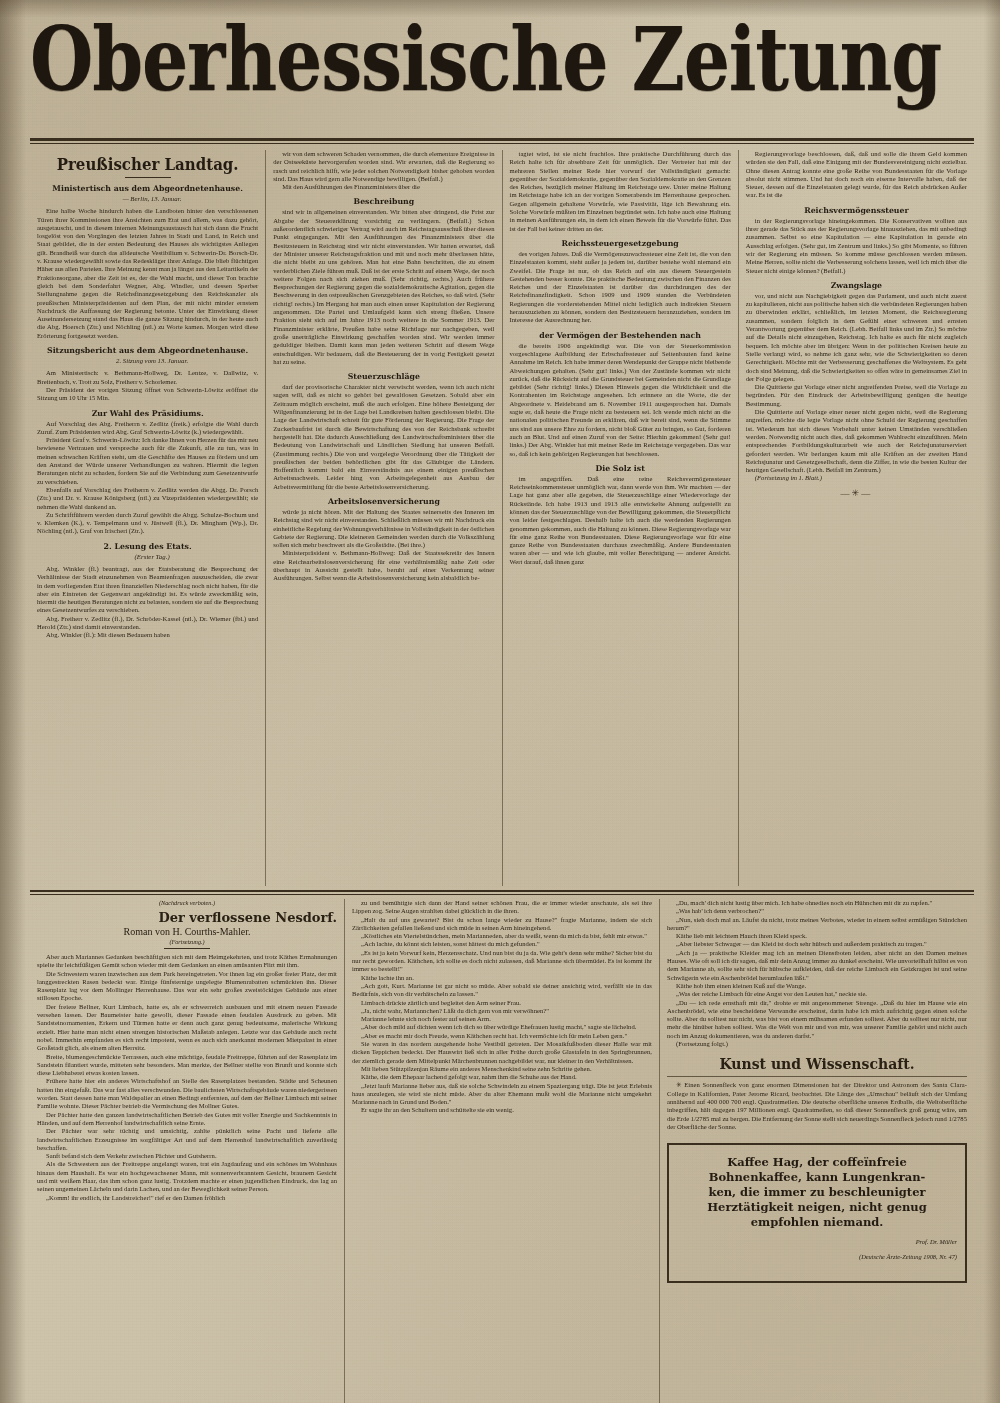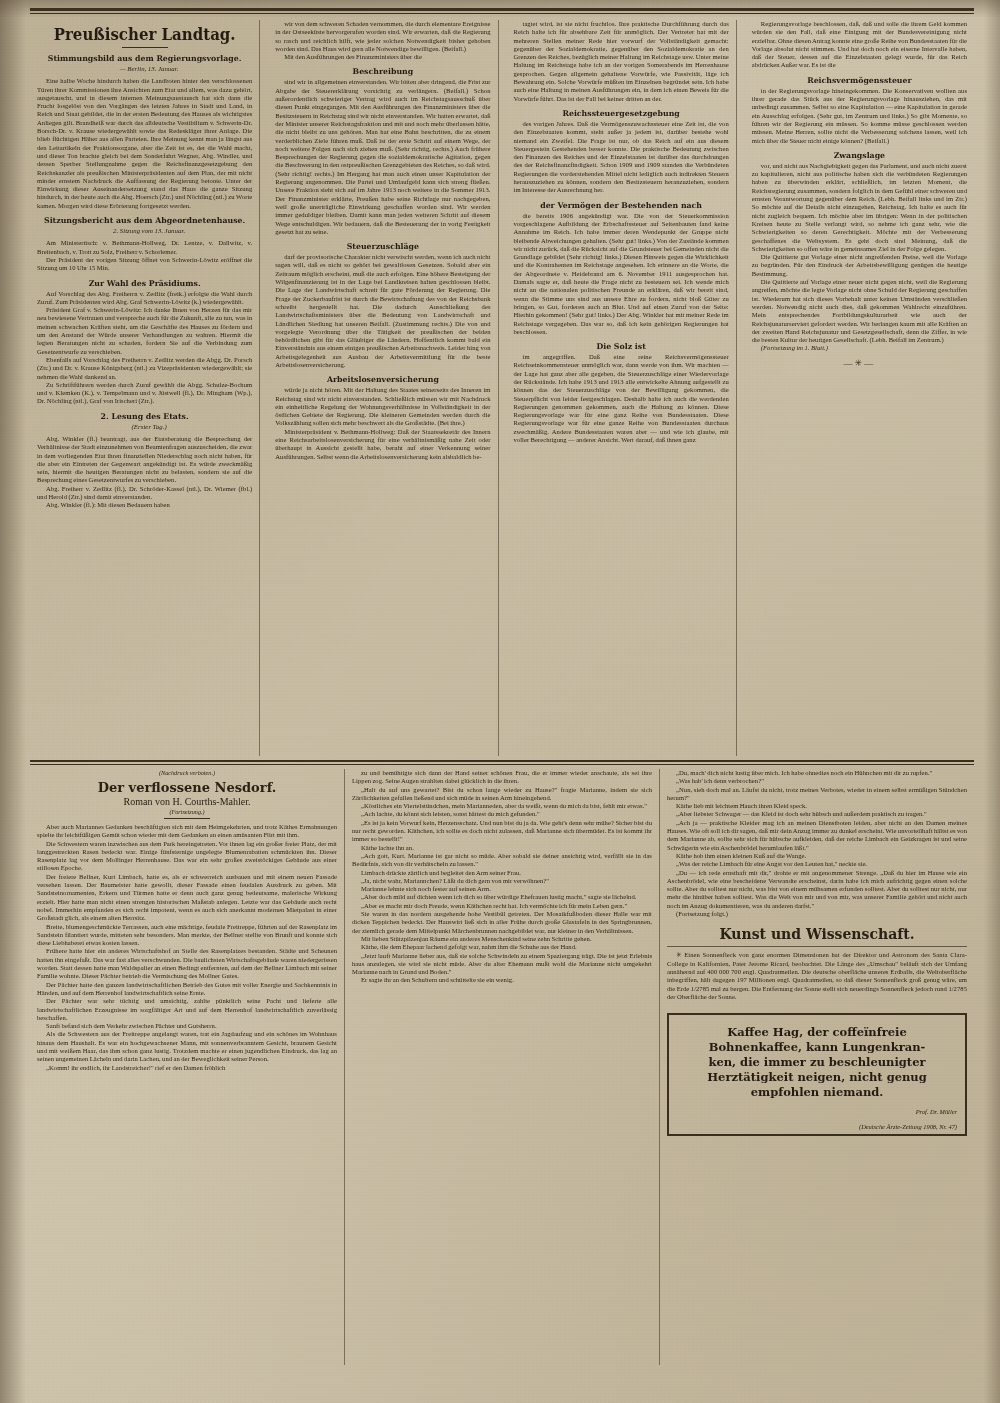--- a/index.html
+++ b/index.html
@@ -107,21 +107,21 @@
     border-top: 3px solid #3a2e1e;
   }
   .rule-thin {
     margin: 2px 26px 0 30px;
     border-top: 1px solid #3a2e1e;
   }
 
   
   .upper {
     display: flex;
-    gap: 8px;
+    gap: 0;
     padding: 6px 26px 0 30px;
     height: 742px;
     box-sizing: border-box;
   }
   .col {
     flex: 1 1 0;
     padding: 0 7px;
     box-sizing: border-box;
     overflow: hidden;
     border-right: 1px solid rgba(60,48,30,0.55);
@@ -188,21 +188,21 @@
     height: 600px;
     box-sizing: border-box;
   }
   .lower .col { border-right: 1px solid rgba(60,48,30,0.55); }
   .lower .col:last-child { border-right: none; }
 
   .feuilleton-head {
     font-family: "DejaVu Serif", serif;
     font-weight: bold;
     font-size: 13px;
-    text-align: center;
+    text-align: right;
     margin: 4px 0 1px 0;
   }
   .feuilleton-sub {
     font-size: 10px;
     text-align: center;
     margin: 1px 0 1px 0;
   }
   .feuilleton-note {
     font-size: 6.2px;
     text-align: center;
@@ -212,21 +212,21 @@
   .sci-head {
     font-family: "DejaVu Serif", serif;
     font-weight: bold;
     font-size: 14px;
     text-align: center;
     margin: 8px 0 4px 0;
   }
   .ad-box {
     border: 2px solid #3a2e1e;
     margin-top: 12px;
-    padding: 10px 8px 4px 8px;
+    padding: 10px 8px 21px 8px;
     text-align: center;
   }
   .ad-line {
     font-family: "DejaVu Serif", serif;
     font-weight: bold;
     font-size: 11.5px;
     line-height: 15px;
     color: #241c12;
   }
   .ad-source {
@@ -247,29 +247,37 @@
     text-align: right;
     font-style: italic;
     margin-top: 5px;
   }
 </style>
 </head>
 <body>
 
 <div class="page">
 
+  <div class="masthead">
+    <div class="paper-title">Oberhessische Zeitung</div>
+    <div class="masthead-right">
+      <div class="sheet-label">Zweites Blatt</div>
+      <div class="issue-no">Nr. 11</div>
+      <div class="issue-date">Mittwoch, 14. Januar</div>
+    </div>
+  </div>
   <div class="rule-thick"></div>
   <div class="rule-thin"></div>
 
   <div class="upper">
 
     <div class="col">
       <h2>Preußischer Landtag.</h2>
       <div class="hr-short"></div>
-      <h4>Stimmungsbild aus dem Regierungsvorlage.</h4>
+      <h4>Ministertisch aus dem Abgeordnetenhause.</h4>
       <p class="body dateline">— Berlin, 13. Januar.</p>
       <p class="body">Eine halbe Woche hindurch haben die Landboten hinter den verschlossenen Türen ihrer Kommissionen ihre Ansichten zum Etat und allem, was dazu gehört, ausgetauscht, und in diesem internen Meinungsaustausch hat sich dann die Frucht losgelöst von den Vorgängen des letzten Jahres in Stadt und Land, in Reich und Staat gebildet, die in der ersten Bedeutung des Hauses als wichtigstes Anliegen gilt. Brandheiß war durch das alldeutsche Vestibilium v. Schwerin-Dr. Borsch-Dr. v. Krause wiedergewählt sowie das Redeskläger ihrer Anlage. Die blieb flüchtigen Häher aus allen Parteien. Ihre Meinung kennt man ja längst aus den Leitartikeln der Fraktionsorgane, aber die Zeit ist es, der die Wahl macht, und dieser Ton brachte gleich bei dem Sonderfahrt Wegner, Abg. Windler, und dessen Sperber Stellungnahme gegen die Reichsfinanzgesetzgebung den Reichskanzler als preußischen Ministerpräsidenten auf dem Plan, der mit nicht minder ernstem Nachdruck die Auffassung der Regierung betonte. Unter der Einwirkung dieser Auseinandersetzung stand das Haus die ganze Sitzung hindurch, in der heute auch die Abg. Hoersch (Ztr.) und Nöchling (ntl.) zu Worte kamen. Morgen wird diese Erörterung fortgesetzt werden.</p>
       <h4>Sitzungsbericht aus dem Abgeordnetenhause.</h4>
       <p class="body dateline">2. Sitzung vom 13. Januar.</p>
       <p class="body">Am Ministertisch: v. Bethmann-Hollweg, Dr. Lentze, v. Dallwitz, v. Breitenbach, v. Trott zu Solz, Freiherr v. Schorlemer.</p>
       <p class="body">Der Präsident der vorigen Sitzung öffnet von Schwerin-Löwitz eröffnet die Sitzung um 10 Uhr 15 Min.</p>
       <h4>Zur Wahl des Präsidiums.</h4>
       <p class="body">Auf Vorschlag des Abg. Freiherrn v. Zedlitz (freik.) erfolgte die Wahl durch Zuruf. Zum Präsidenten wird Abg. Graf Schwerin-Löwitz (k.) wiedergewählt.</p>
       <p class="body">Präsident Graf v. Schwerin-Löwitz: Ich danke Ihnen von Herzen für das mir neu bewiesene Vertrauen und verspreche auch für die Zukunft, alle zu tun, was in meinen schwachen Kräften steht, um die Geschäfte des Hauses zu fördern und um den Anstand der Würde unserer Verhandlungen zu wahren. Hiermit die legten Beratungen nicht zu schaden, fordern Sie auf die Verbindung zum Gesetzentwurfe zu verschieben.</p>
       <p class="body">Ebenfalls auf Vorschlag des Freiherrn v. Zedlitz werden die Abgg. Dr. Porsch (Ztr.) und Dr. v. Krause Königsberg (ntl.) zu Vizepräsidenten wiedergewählt; sie nehmen die Wahl dankend an.</p>

